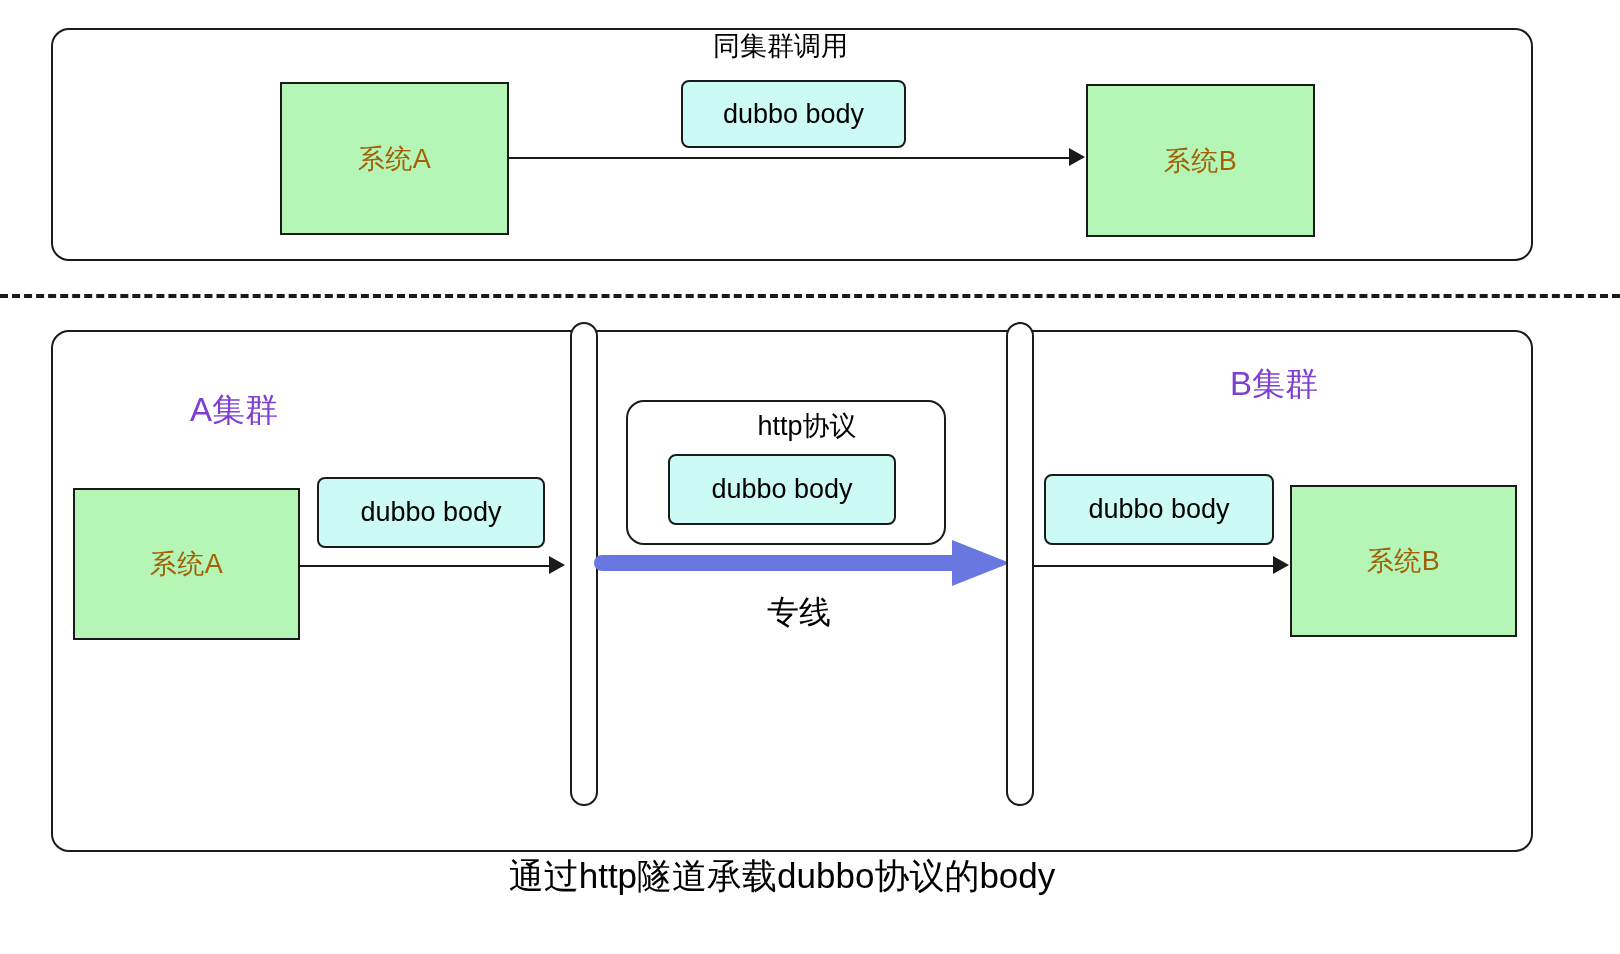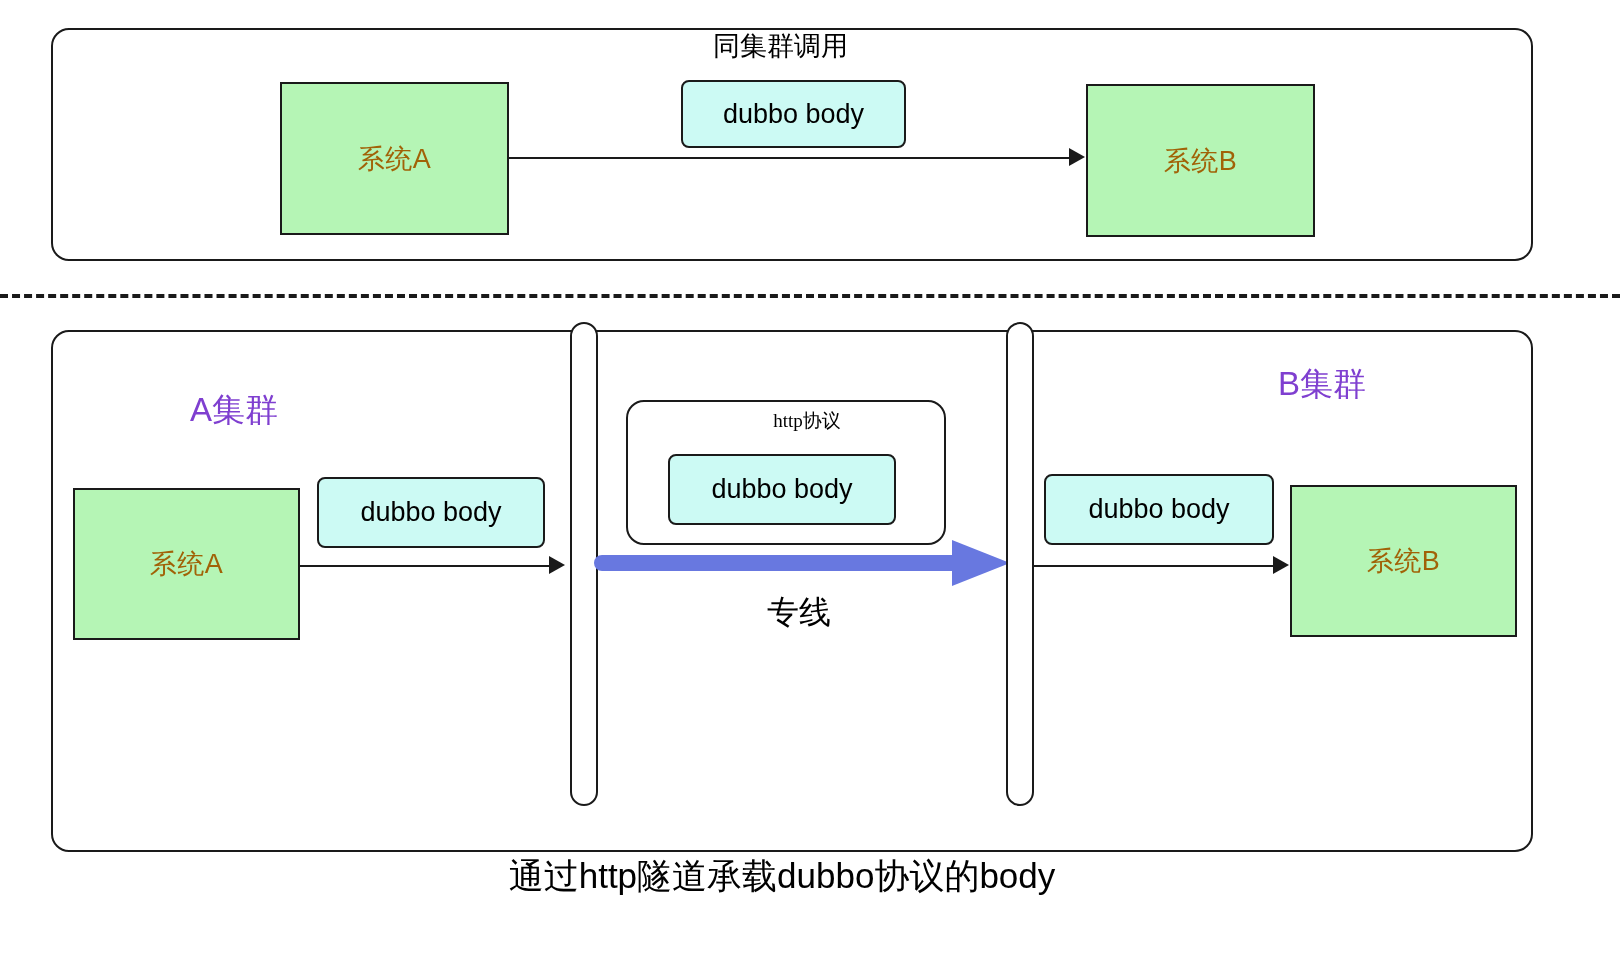--- a/index.html
+++ b/index.html
@@ -85,23 +85,22 @@
     border-radius: 18px;
     background: #ffffff;
     box-sizing: border-box;
   }
   #http-label {
     position: absolute;
     left: 626px;
     top: 408px;
     width: 362px;
     text-align: center;
-    font-size: 19px;
-    color: #000000;
-    font-family: Liberation Serif, serif;
+    font-size: 27px;
+    color: #000000;
   }
 
   
   .wall {
     position: absolute;
     border: 2.5px solid #1a1a1a;
     border-radius: 16px;
     background: #ffffff;
     box-sizing: border-box;
   }
@@ -117,21 +116,21 @@
   }
   #label-same-cluster { left: 713px; top: 28px; }
   #label-line         { left: 767px; top: 591px; font-size: 32px; }
   .cluster-label {
     position: absolute;
     font-size: 33px;
     color: #7f3fd0;
     white-space: nowrap;
   }
   #label-cluster-a { left: 190px;  top: 372px; margin-top: 16px; }
-  #label-cluster-b { left: 1230px; top: 362px; margin-left: 48px; }
+  #label-cluster-b { left: 1230px; top: 362px; }
 
   #caption {
     position: absolute;
     left: 0px;
     top: 853px;
     width: 1564px;
     text-align: center;
     font-size: 35px;
     color: #000000;
   }

